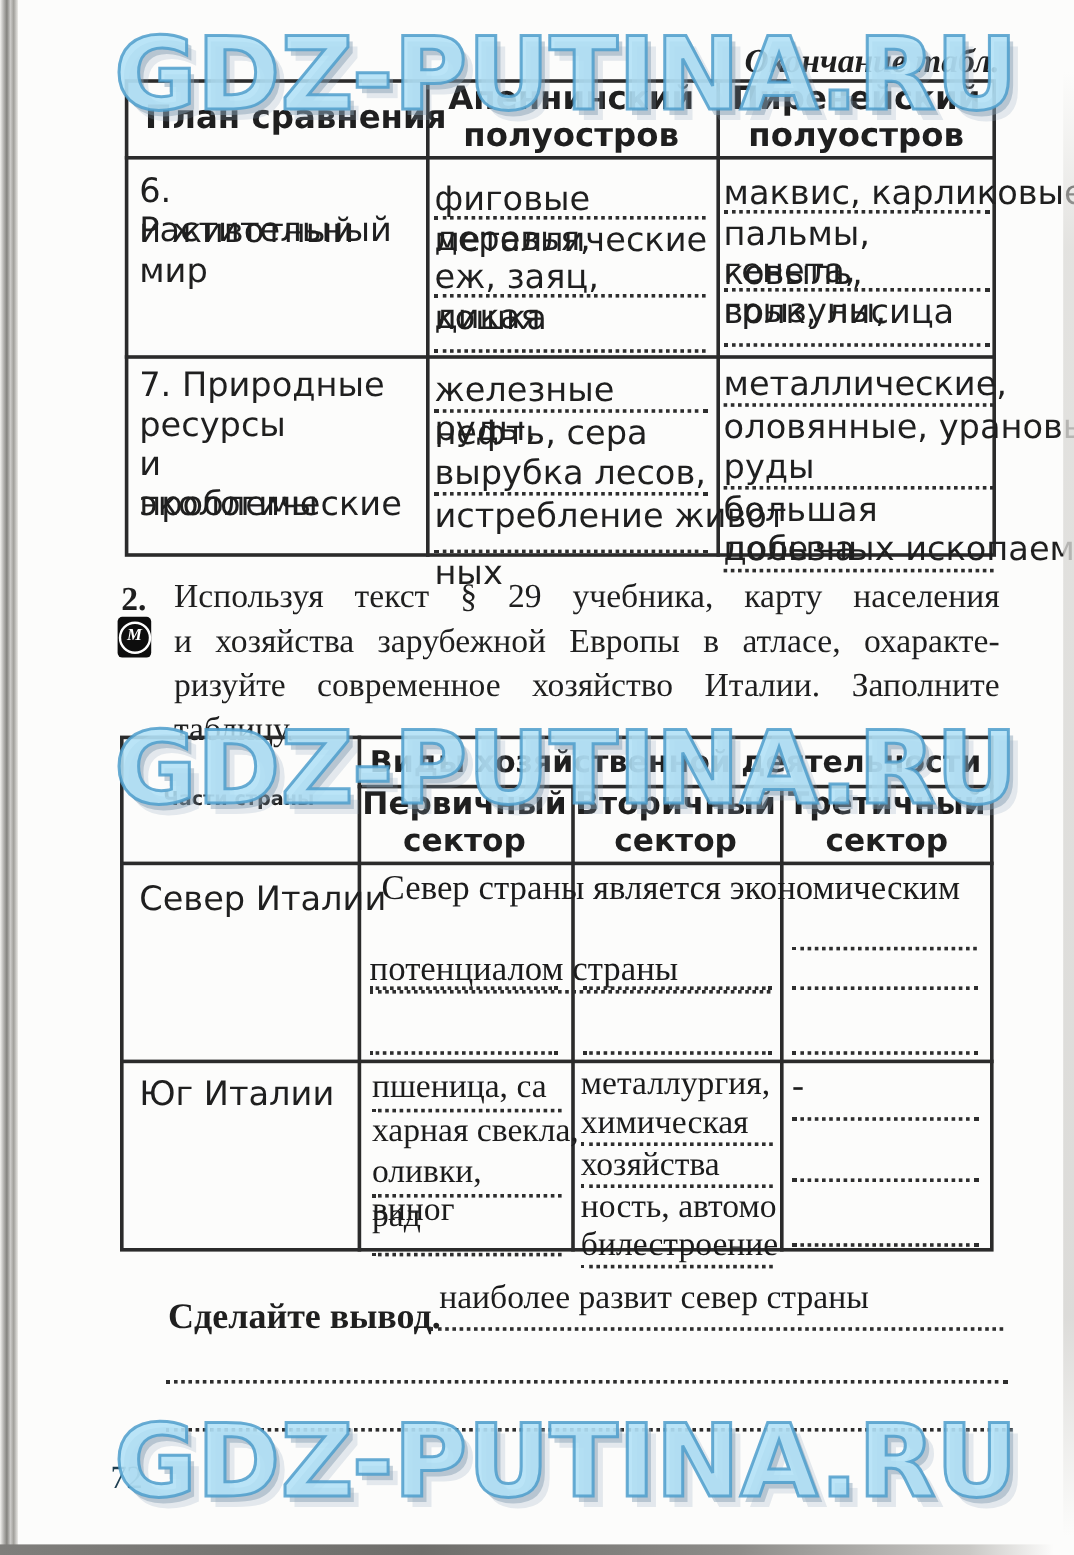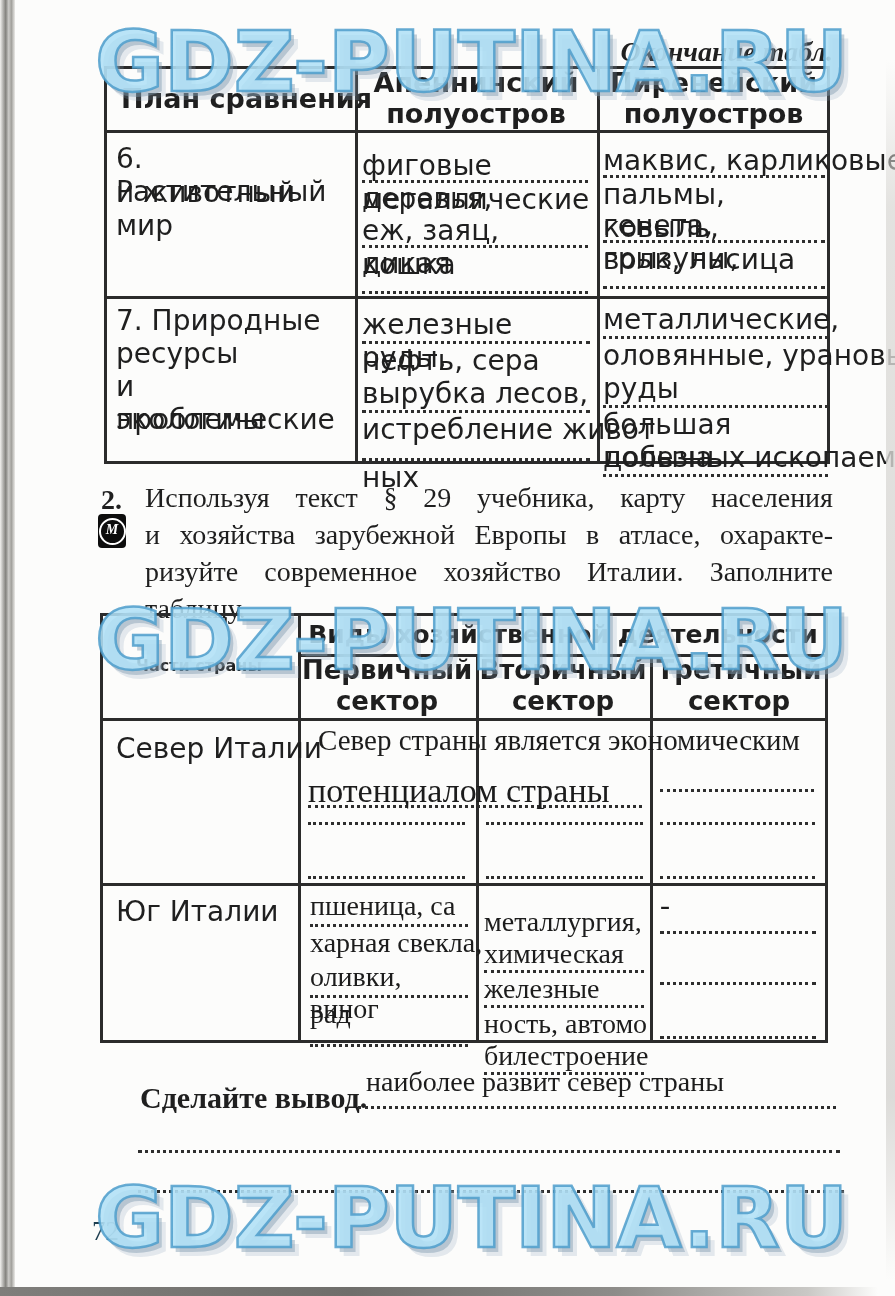--- a/index.html
+++ b/index.html
@@ -139,43 +139,43 @@
   <div class="hline" style="left:100px;top:883px;width:728px;"></div>
 
   <div class="cellhead nowrap" style="left:103px;top:616px;width:192px;height:99px;font-size:16px;">Части страны</div>
   <div class="cellhead nowrap" style="left:301px;top:616px;width:524px;height:36px;font-size:25px;">Виды хозяйственной деятельности</div>
   <div class="cellhead" style="left:301px;top:657px;width:172px;height:58px;font-size:26px;">Первичный сектор</div>
   <div class="cellhead" style="left:479px;top:657px;width:168px;height:58px;font-size:26px;">Вторичный сектор</div>
   <div class="cellhead" style="left:653px;top:657px;width:172px;height:58px;font-size:26px;">Третичный сектор</div>
 
   <div class="abs" style="left:116px;top:732px;font-size:28px;">Север Италии</div>
   <div class="abs ans nowrap" style="left:318px;top:724px;font-size:29px;">Север страны является экономическим</div>
-  <div class="abs ans nowrap" style="left:308px;top:772px;width:334px;height:33px;border-bottom:3px dotted #2e2e2e;font-size:34px;">потенциалом страны</div>
+  <div class="abs ans nowrap" style="left:308px;top:792px;width:334px;height:33px;border-bottom:3px dotted #2e2e2e;font-size:29px;">потенциалом страны</div>
   <div class="dotseg" style="left:660px;top:759px;width:154px;height:30px;"></div>
 
   <div class="dotseg" style="left:308px;top:792px;width:157px;height:30px;"></div>
   <div class="dotseg" style="left:486px;top:792px;width:157px;height:30px;"></div>
   <div class="dotseg" style="left:660px;top:792px;width:155px;height:30px;"></div>
 
   <div class="dotseg" style="left:308px;top:846px;width:157px;height:30px;"></div>
   <div class="dotseg" style="left:486px;top:846px;width:157px;height:30px;"></div>
   <div class="dotseg" style="left:660px;top:846px;width:155px;height:30px;"></div>
 
   <div class="abs" style="left:116px;top:895px;font-size:28px;">Юг Италии</div>
   <div class="lines lh34 ans" style="left:310px;top:890px;width:158px;">
       <div class="ln dot">пшеница, са</div>
       <div class="ln nw">харная свекла,</div>
       <div class="ln dot">оливки, виног</div>
       <div class="ln">рад</div>
       <div class="ln dot h12"></div>
     </div>
-  <div class="lines lh32 ans" style="left:484px;top:888px;width:160px;margin-top:18px;">
+  <div class="lines lh32 ans" style="left:484px;top:888px;width:160px;">
       <div class="ln nw">металлургия,</div>
       <div class="ln dot">химическая</div>
-      <div class="ln dot">железные</div>
+      <div class="ln dot">хозяйства</div>
       <div class="ln nw">ность, автомо</div>
       <div class="ln dot nw">билестроение</div>
     </div>
   <div class="abs ans" style="left:660px;top:888px;font-size:30px;">-</div>
   <div class="dotseg" style="left:660px;top:901px;width:156px;height:30px;"></div>
   <div class="dotseg" style="left:660px;top:952px;width:156px;height:30px;"></div>
   <div class="dotseg" style="left:660px;top:1006px;width:156px;height:30px;"></div>
 
   <div class="abs serif b" style="left:140px;top:1081px;font-size:30px;">Сделайте вывод.</div>
   <div class="abs ans nowrap" style="left:366px;top:1066px;font-size:28px;">наиболее развит север страны</div>

